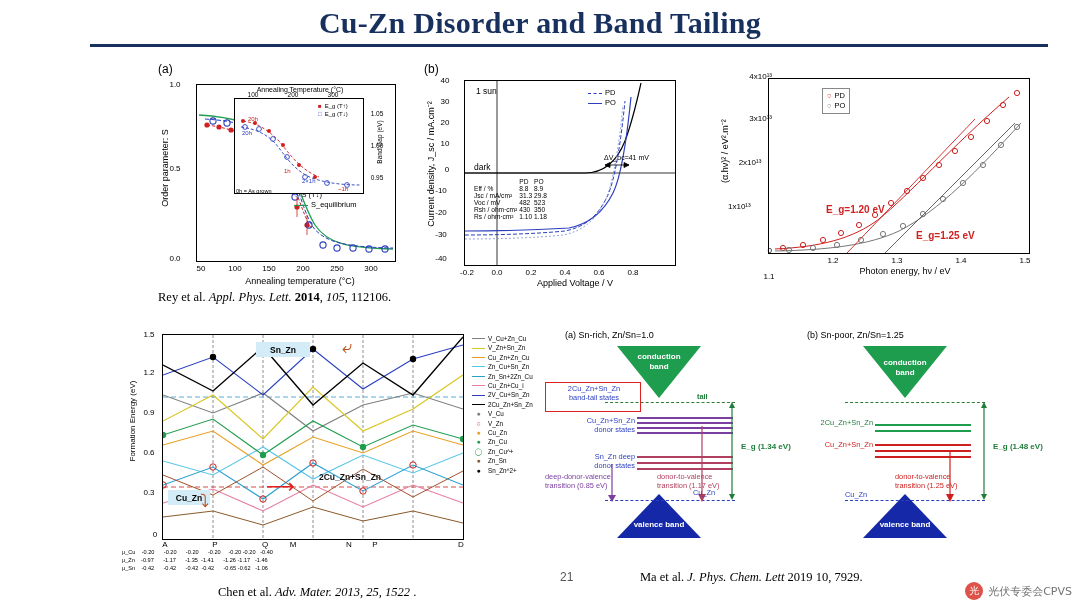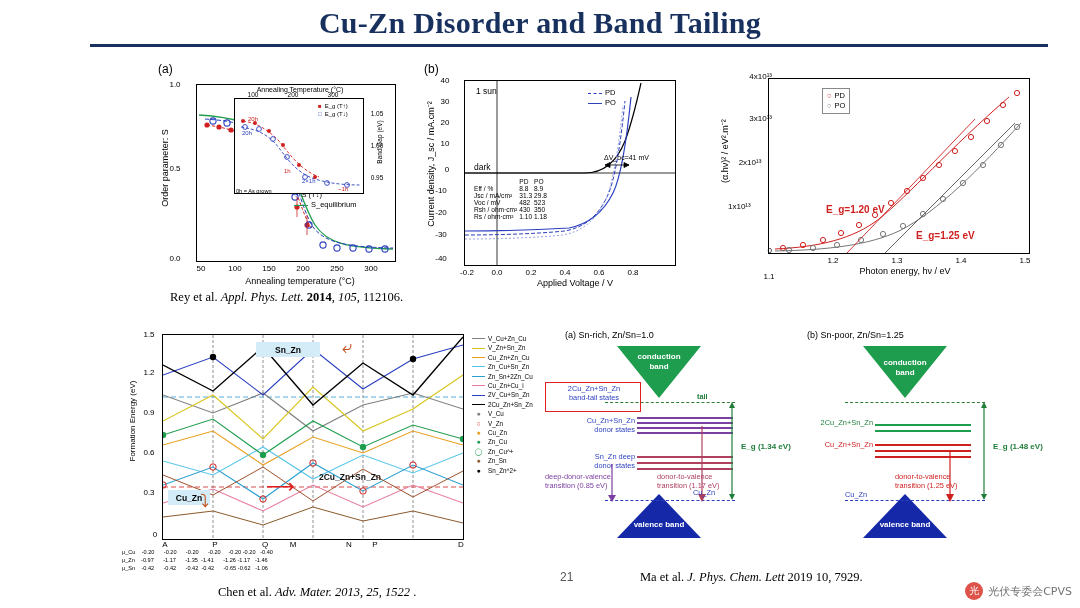--- a/index.html
+++ b/index.html
@@ -188,21 +188,21 @@
       </div>
     </div>
     <div class="plabel" style="left:98px;top:58px;font-size:6px;color:#d02020;">20h</div>
     <div class="plabel" style="left:92px;top:72px;font-size:6px;color:#2b3fbf;">20h</div>
     <div class="plabel" style="left:134px;top:110px;font-size:6px;color:#d02020;">1h</div>
     <div class="plabel" style="left:152px;top:120px;font-size:6px;color:#2b3fbf;">2×1h</div>
     <div class="plabel" style="left:188px;top:128px;font-size:6px;color:#d02020;">~1h</div>
     <div class="plabel" style="left:86px;top:130px;font-size:5.6px;">0h = As grown</div>
   </div>
 
-  <div class="caption" style="left:170px;top:290px;">
+  <div class="caption" style="left:158px;top:290px;">
     <span>Rey et al. </span><i>Appl. Phys. Lett.</i><b> 2014</b><span>, </span><i>105</i><span>, 112106.</span>
   </div>
 
   <div class="panel" style="left:420px;top:58px;width:275px;height:230px;">
     <div class="plabel" style="left:4px;top:4px;">(b)</div>
 
     <div class="frame" style="left:44px;top:22px;width:212px;height:186px;">
       <svg width="210" height="184" viewBox="0 0 210 184">
 
         <line x1="0" y1="92" x2="210" y2="92" stroke="#000" stroke-width="0.8"></line>
@@ -408,21 +408,21 @@
           <circle cx="50" cy="132" r="3.2" fill="none" stroke="#cf2020"></circle>
           <circle cx="150" cy="128" r="3.2" fill="none" stroke="#cf2020"></circle>
           <circle cx="250" cy="130" r="3.2" fill="none" stroke="#cf2020"></circle>
           <circle cx="0" cy="150" r="3.2" fill="none" stroke="#cf2020"></circle>
           <circle cx="100" cy="164" r="3.2" fill="none" stroke="#cf2020"></circle>
           <circle cx="200" cy="156" r="3.2" fill="none" stroke="#cf2020"></circle>
         </g>
       </svg>
     </div>
 
-    <div class="hl" style="left:136px;top:16px;width:64px;height:15px;">Sn_Zn</div>
+    <div class="hl" style="left:136px;top:16px;width:54px;height:15px;">Sn_Zn</div>
     <div class="hl" style="left:48px;top:164px;width:42px;height:15px;">Cu_Zn</div>
     <div class="hl" style="left:188px;top:144px;width:84px;height:14px;background:transparent;color:#111;">2Cu_Zn+Sn_Zn</div>
     <div class="arrow" style="left:222px;top:10px;">⤶</div>
     <div class="arrow" style="left:80px;top:164px;">⤵</div>
     <div class="arrow-red" style="left:146px;top:148px;">⟶</div>
 
     <div class="ticklab" style="left:14px;top:4px;">1.5</div>
     <div class="ticklab" style="left:14px;top:42px;">1.2</div>
     <div class="ticklab" style="left:14px;top:82px;">0.9</div>
     <div class="ticklab" style="left:14px;top:122px;">0.6</div>

